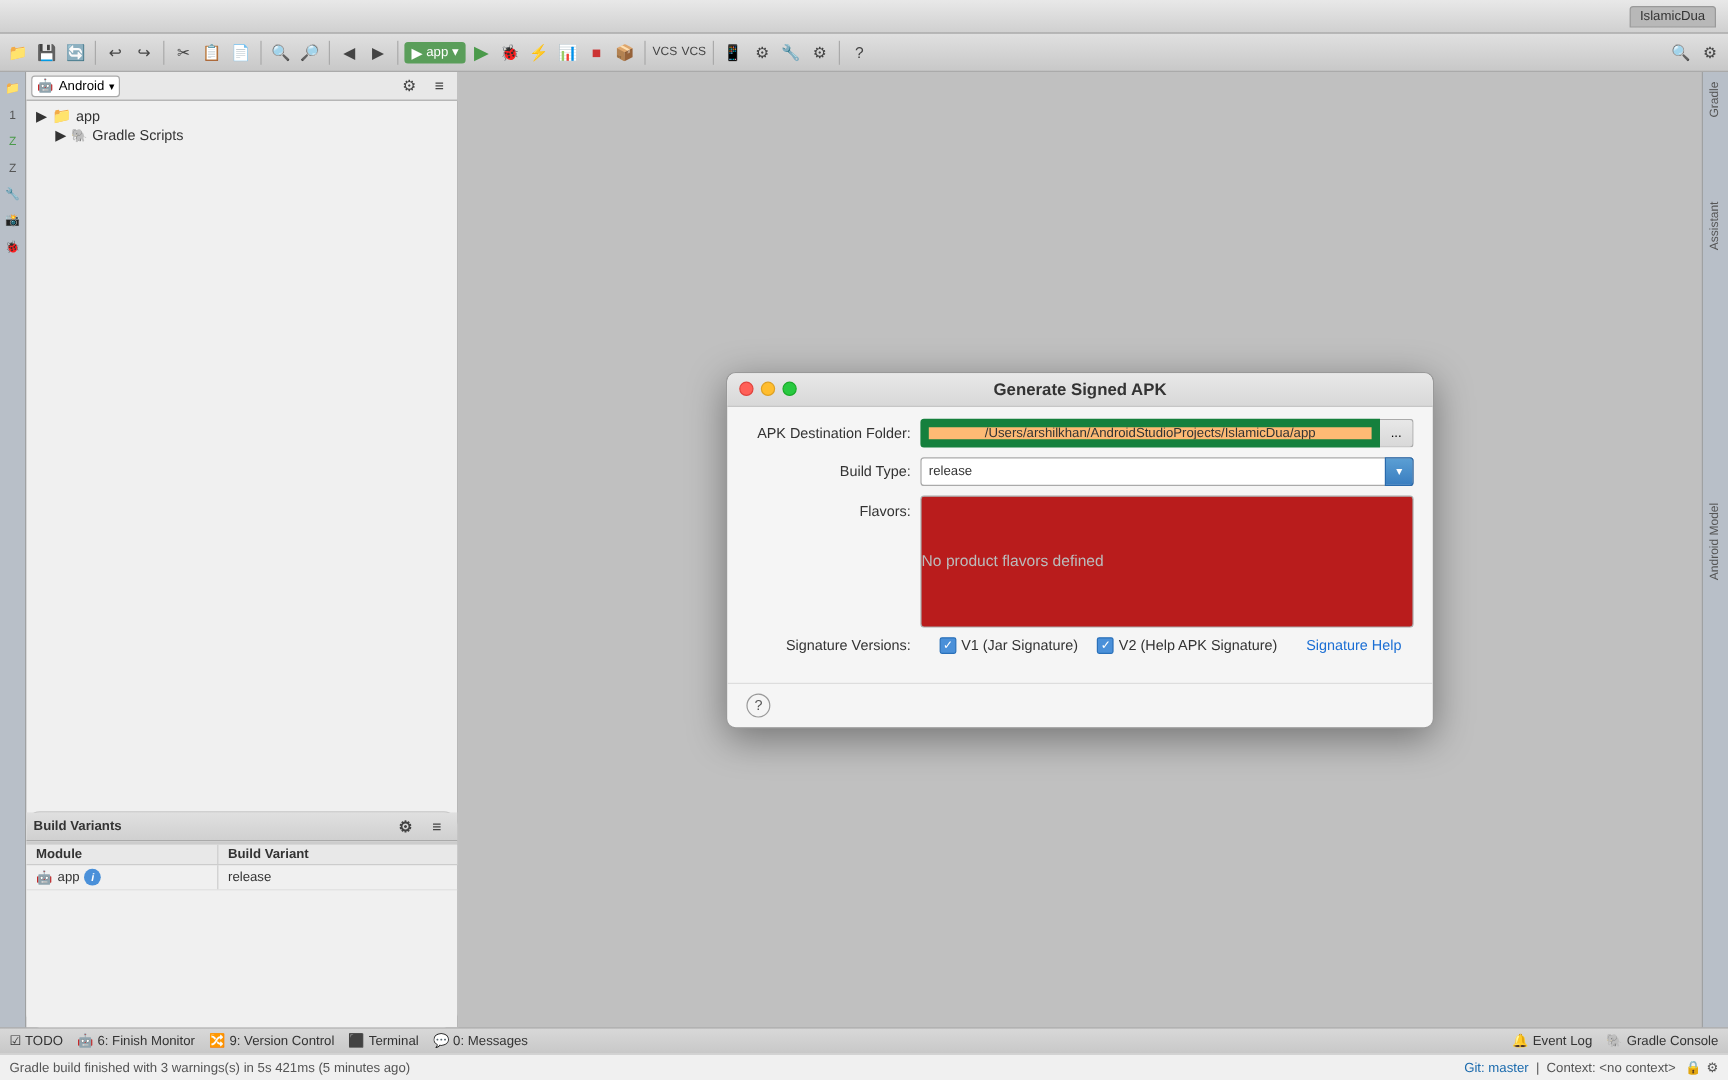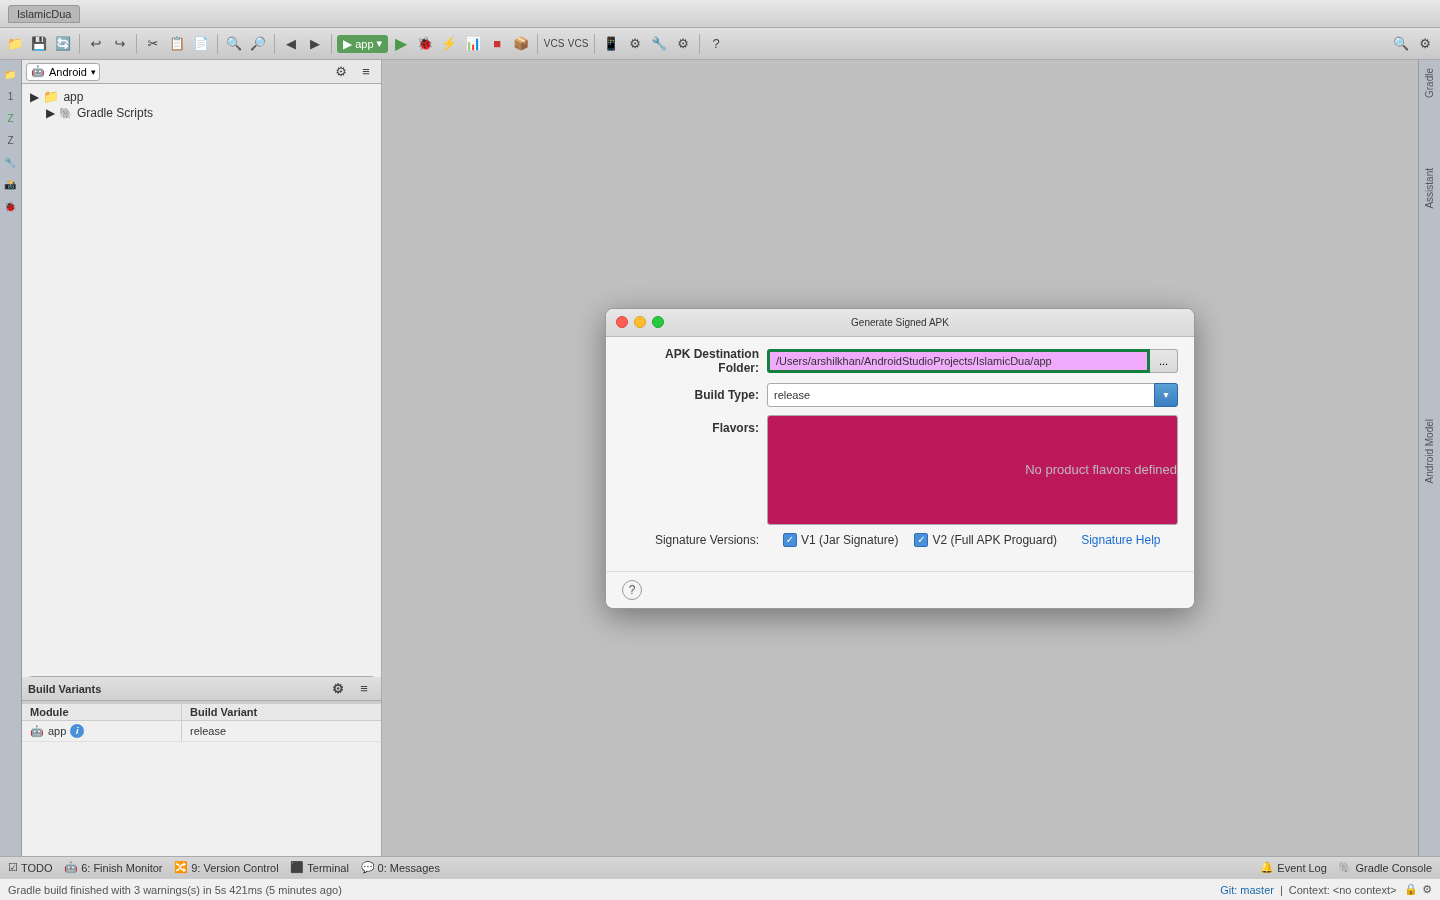--- a/index.html
+++ b/index.html
@@ -15,20 +15,21 @@
 
     
     .title-bar {
       height: 28px;
       background: linear-gradient(to bottom, #e8e8e8, #d0d0d0);
       border-bottom: 1px solid #aaa;
       display: flex;
       align-items: center;
       padding: 0 8px;
       position: relative;
+      justify-content: flex-end;
     }
     .title-bar-tab {
       display: flex;
       align-items: center;
       background: #b8b8b8;
       border: 1px solid #999;
       border-radius: 3px 3px 0 0;
       padding: 2px 8px;
       font-size: 11px;
       color: #333;
@@ -214,22 +215,22 @@
     .dialog-titlebar {
       height: 28px;
       background: linear-gradient(to bottom, #e8e8e8, #d8d8d8);
       border-bottom: 1px solid #bbb;
       display: flex;
       align-items: center;
       justify-content: center;
       position: relative;
     }
     .dialog-title {
-      font-size: 10px;
-      font-weight: normal;
+      font-size: 14px;
+      font-weight: bold;
       color: #333;
     }
     .traffic-lights {
       position: absolute;
       left: 10px;
       display: flex;
       gap: 6px;
       align-items: center;
     }
     .traffic-light {
@@ -261,31 +262,31 @@
       align-items: center;
       margin-bottom: 8px;
     }
     .form-label {
       width: 145px;
       text-align: right;
       font-size: 12px;
       color: #333;
       padding-right: 8px;
       flex-shrink: 0;
-      font-weight: bold;
     }
     .form-input {
       flex: 1;
       height: 24px;
-      border: 3px solid #15803d;
+      border: 7px solid #15803d;
       border-radius: 3px;
       padding: 2px 6px;
       font-size: 11px;
-      background: #f0abfc;
-      color: #333;
+      background: #fdba74;
+      color: #333;
+      text-align: center;
     }
     .form-input-btn {
       width: 28px;
       height: 24px;
       border: 1px solid #aaa;
       border-left: none;
       border-radius: 0 3px 3px 0;
       background: linear-gradient(to bottom, #e8e8e8, #d8d8d8);
       cursor: pointer;
       display: flex;
@@ -326,25 +327,25 @@
       color: white;
       font-size: 10px;
       cursor: pointer;
       pointer-events: none;
     }
 
     .flavors-box {
       flex: 1;
       border: 1px solid #aaa;
       border-radius: 3px;
-      background: #be185d;
+      background: #b91c1c;
       height: 110px;
       display: flex;
       align-items: center;
-      justify-content: flex-end;
+      justify-content: flex-start;
     }
     .flavors-empty {
       font-size: 13px;
       color: #bbb;
     }
 
     .sig-row {
       display: flex;
       align-items: flex-end;
       margin-bottom: 8px;
@@ -671,21 +672,21 @@
           </div>
 
           <div class="sig-row">
             <div class="sig-label">Signature Versions:</div>
             <label class="checkbox-label">
               <div class="checkbox-checked">✓</div>
               <span>V1 (Jar Signature)</span>
             </label>
             <label class="checkbox-label">
               <div class="checkbox-checked">✓</div>
-              <span>V2 (Full APK Proguard)</span>
+              <span>V2 (Help APK Signature)</span>
             </label>
             <a class="sig-help">Signature Help</a>
           </div>
         </div>
 
         <div class="dialog-footer">
           <div class="footer-left">
             <div class="help-circle">
               <span>?</span>
             </div>

